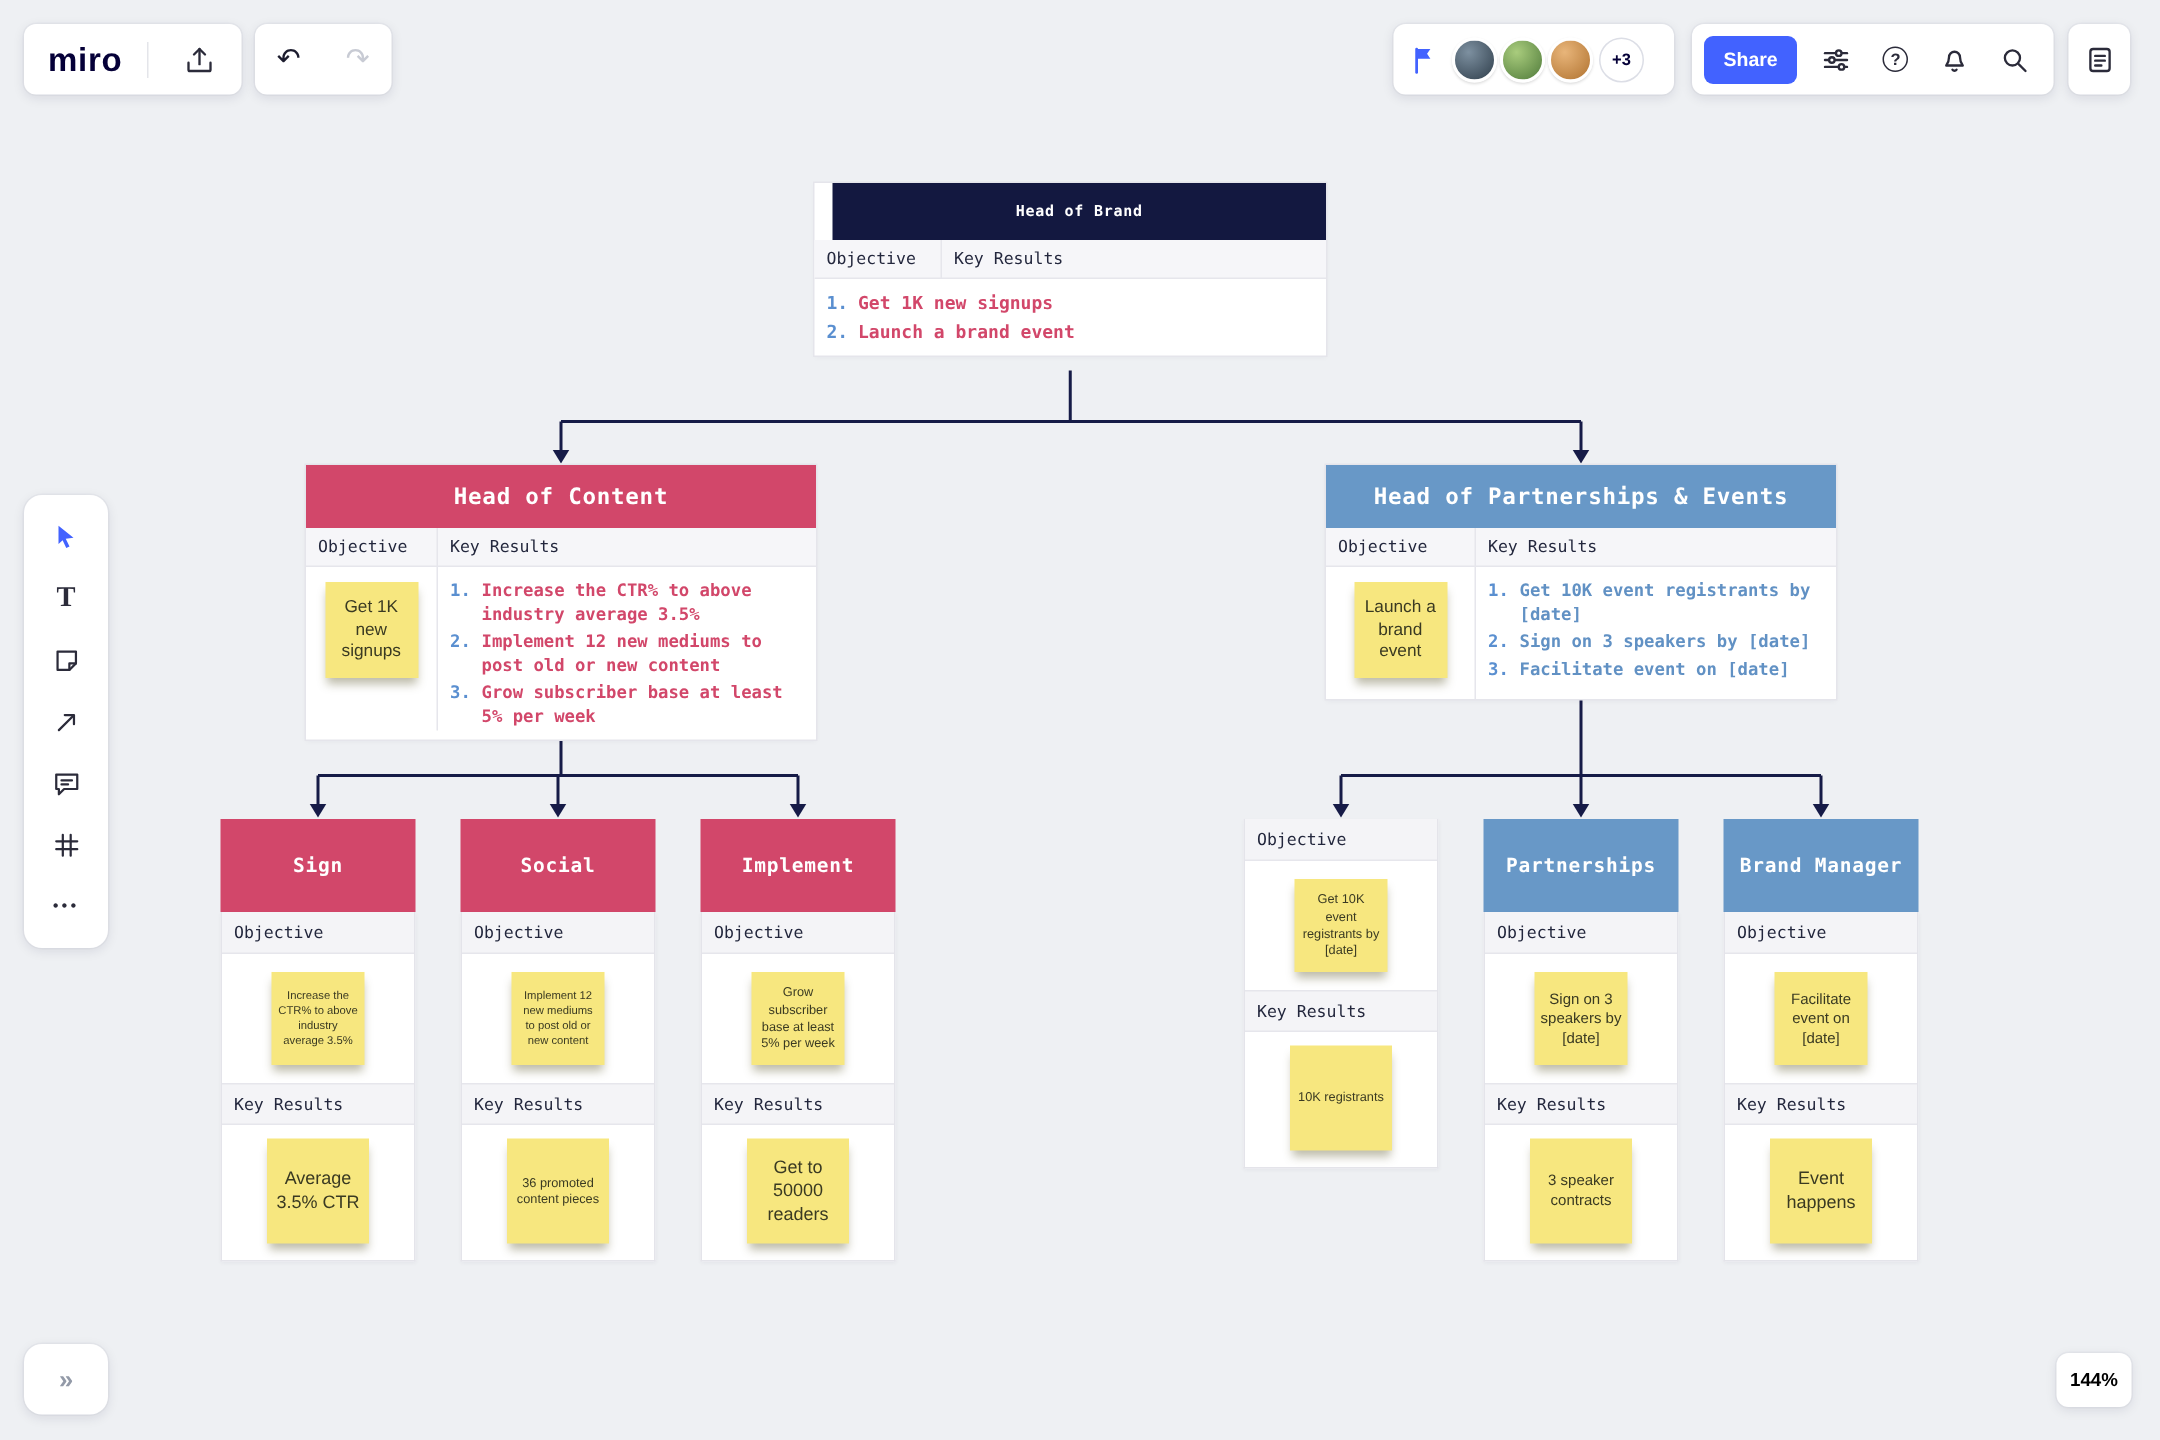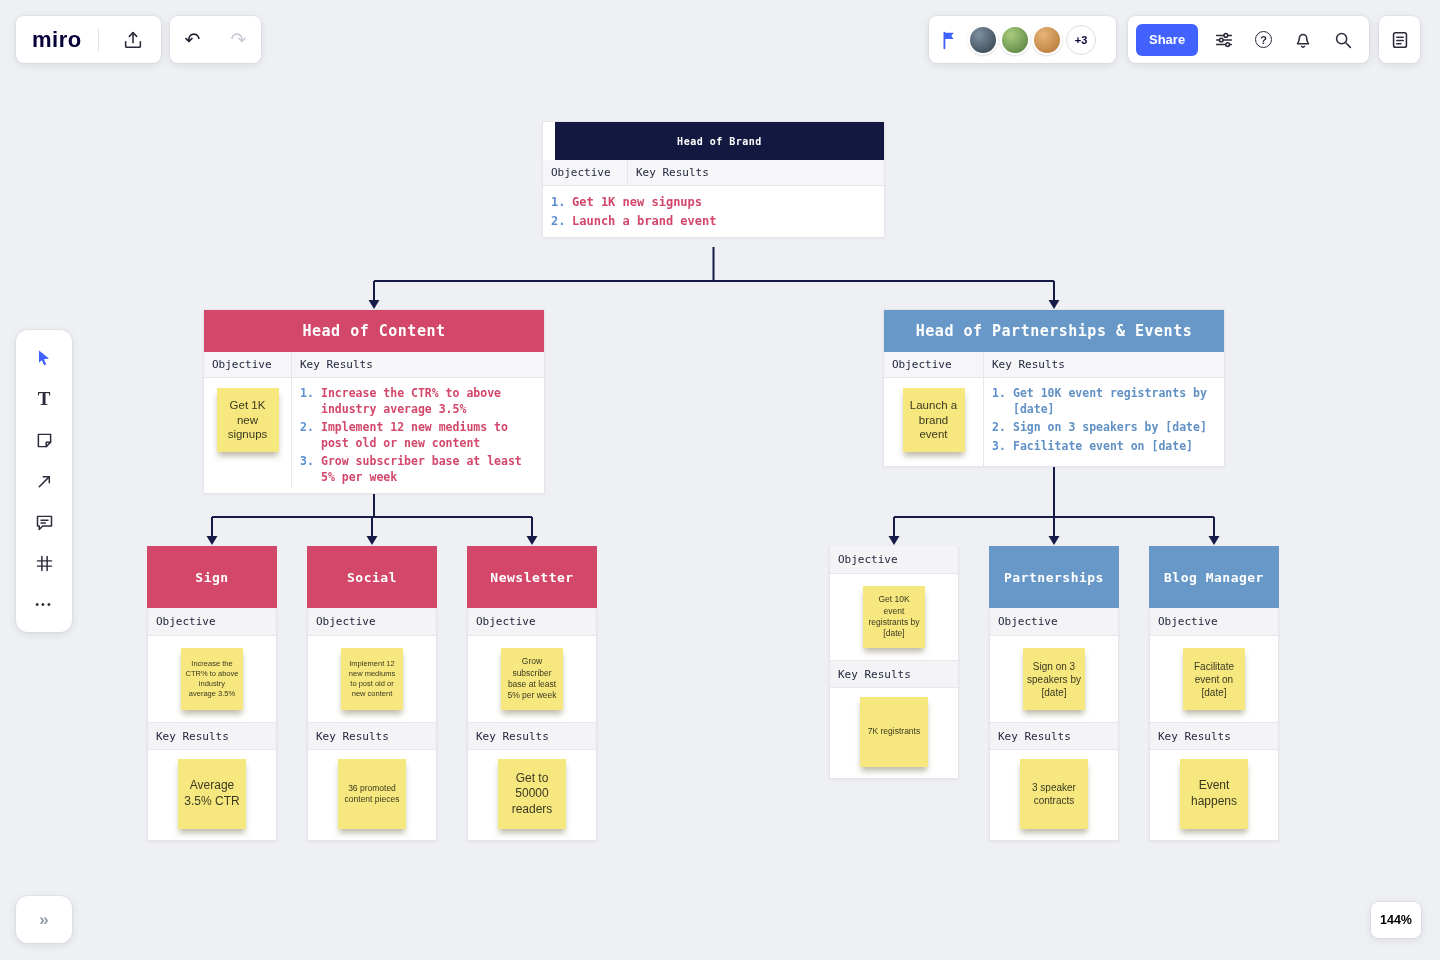--- a/index.html
+++ b/index.html
@@ -235,62 +235,62 @@
       <div class="sticky obj s-xs">Implement 12 new mediums to post old or new content</div>
     </div>
     <div class="child-label kr">Key Results</div>
     <div class="child-area area-kr">
       <div class="sticky krs s-sm">36 promoted content pieces</div>
     </div>
   </div>
 </div>
 
 <div class="child" style="left:467px;">
-  <div class="child-header hdr-red">Newsletter</div>
+  <div class="child-header hdr-red">Implement</div>
   <div class="child-body">
     <div class="child-label">Objective</div>
     <div class="child-area area-obj">
       <div class="sticky obj s-sm">Grow subscriber base at least 5% per week</div>
     </div>
     <div class="child-label kr">Key Results</div>
     <div class="child-area area-kr">
       <div class="sticky krs s-lg">Get to 50000 readers</div>
     </div>
   </div>
 </div>
 
 <div class="child" style="left:829px;">
   <div class="child-body">
     <div class="child-label">Objective</div>
     <div class="child-area area-obj">
       <div class="sticky obj s-sm">Get 10K event registrants by [date]</div>
     </div>
     <div class="child-label kr">Key Results</div>
     <div class="child-area area-kr">
-      <div class="sticky krs s-sm">7K registrants</div>
+      <div class="sticky krs s-sm">10K registrants</div>
     </div>
   </div>
 </div>
 
 <div class="child" style="left:989px;">
   <div class="child-header hdr-blue">Partnerships</div>
   <div class="child-body">
     <div class="child-label">Objective</div>
     <div class="child-area area-obj">
       <div class="sticky obj s-md">Sign on 3 speakers by [date]</div>
     </div>
     <div class="child-label kr">Key Results</div>
     <div class="child-area area-kr">
       <div class="sticky krs s-md">3 speaker contracts</div>
     </div>
   </div>
 </div>
 
 <div class="child" style="left:1149px;">
-  <div class="child-header hdr-blue">Blog Manager</div>
+  <div class="child-header hdr-blue">Brand Manager</div>
   <div class="child-body">
     <div class="child-label">Objective</div>
     <div class="child-area area-obj">
       <div class="sticky obj s-md">Facilitate event on [date]</div>
     </div>
     <div class="child-label kr">Key Results</div>
     <div class="child-area area-kr">
       <div class="sticky krs s-lg">Event happens</div>
     </div>
   </div>

